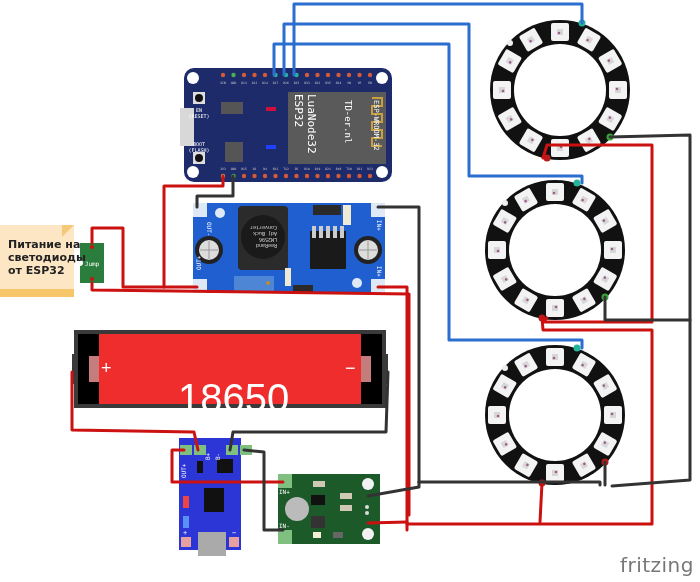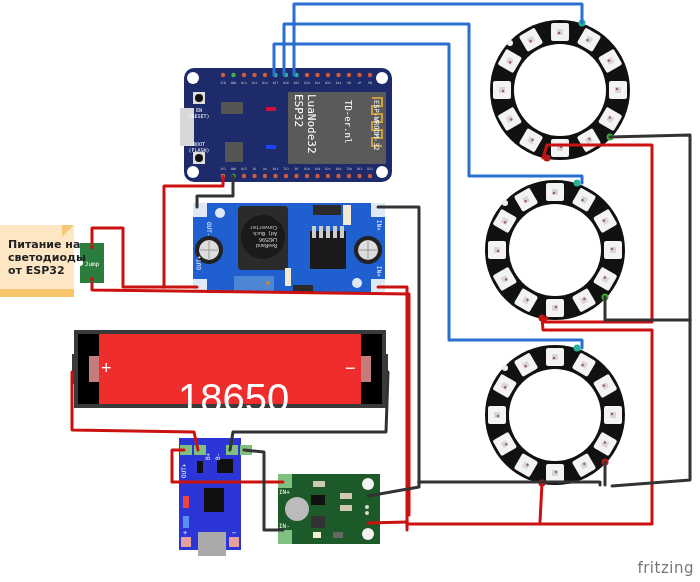--- a/index.html
+++ b/index.html
@@ -2,21 +2,21 @@
 <html><head>
 <meta charset="utf-8">
 <style>
   html,body{margin:0;padding:0;background:#fff;}
   body{width:700px;height:582px;position:relative;overflow:hidden;font-family:"DejaVu Sans",sans-serif;}
   svg{position:absolute;left:0;top:0;}
   .note{position:absolute;left:0;top:225px;width:74px;height:72px;background:#fde6c4;}
   .note .fold{position:absolute;right:0;top:0;width:0;height:0;border-left:12px solid #f5c87a;border-bottom:12px solid #fde6c4;}
   .note .foot{position:absolute;left:0;bottom:0;width:74px;height:8px;background:#f8c66a;}
   .note .txt{position:absolute;left:8px;top:13px;font-size:11px;line-height:13px;color:#222;font-family:"DejaVu Sans",sans-serif;font-weight:600;}
-  .brand{position:absolute;right:6px;bottom:5px;font-size:15px;color:#777;font-family:"DejaVu Sans",sans-serif;letter-spacing:0.5px;}
+  .brand{position:absolute;right:6px;bottom:5px;font-size:20px;color:#777;font-family:"DejaVu Sans",sans-serif;letter-spacing:0.5px;}
   .batt-label{position:absolute;left:178px;top:348px;font-size:40px;color:#fff;font-family:"Liberation Sans",sans-serif;margin-top:28px;}
   .batt-plus{position:absolute;left:101px;top:358px;font-size:18px;color:#fff;font-family:"Liberation Sans",sans-serif;}
   .batt-minus{position:absolute;left:345px;top:358px;font-size:18px;color:#fff;font-family:"Liberation Sans",sans-serif;}
 </style>
 </head>
 <body>
 
 <svg id="scene" width="700" height="582" viewBox="0 0 700 582">
 
   <g>

